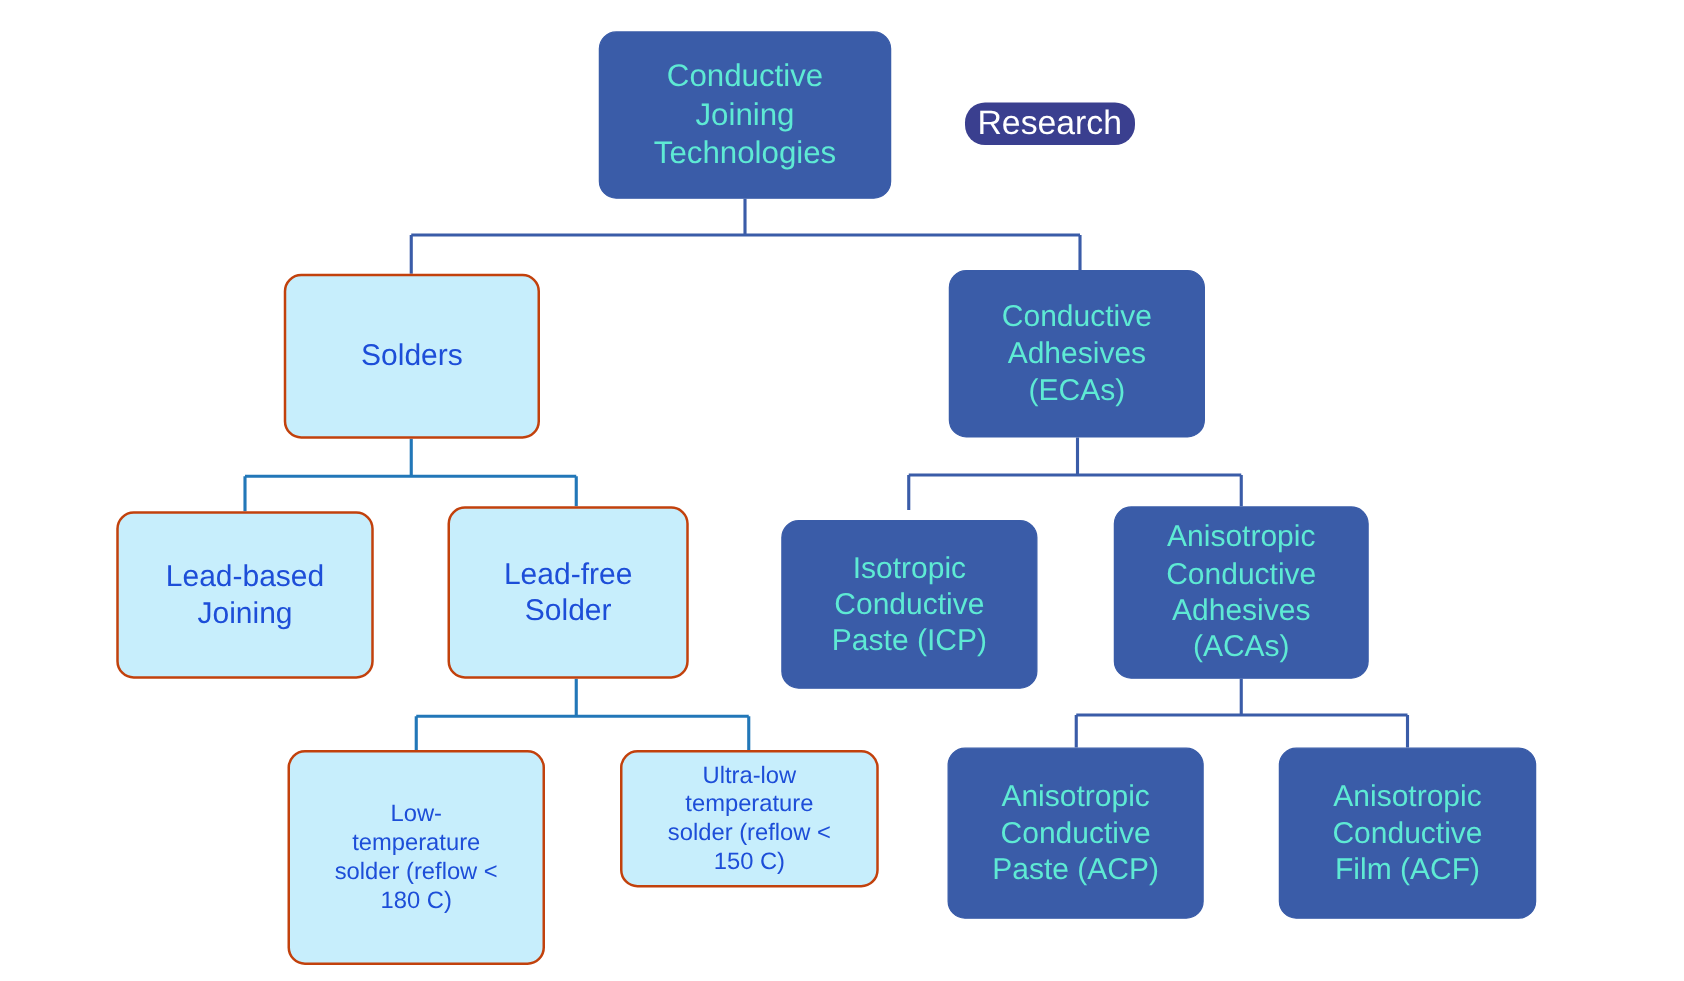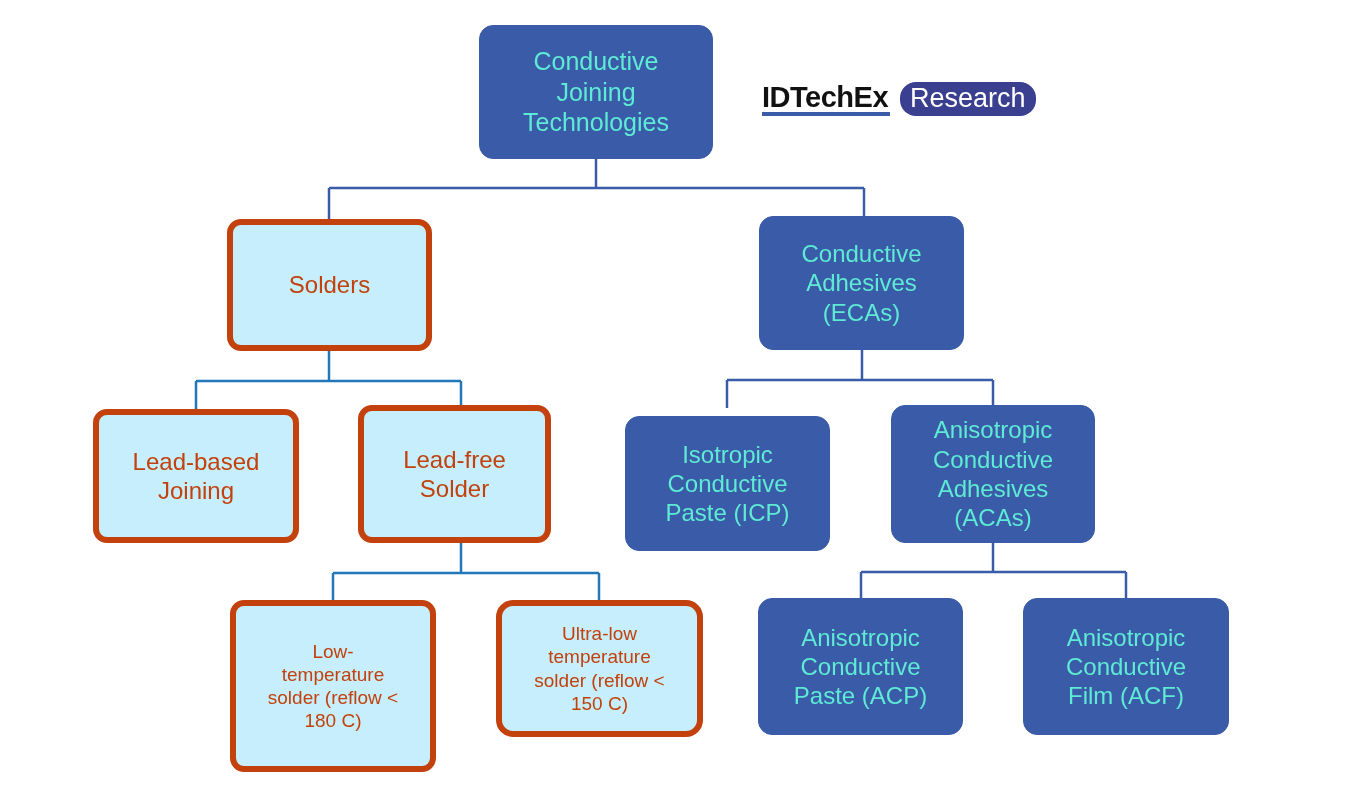--- a/index.html
+++ b/index.html
@@ -43,22 +43,22 @@
     white-space: pre-line;
     padding: 4px 8px;
   }
   .node.dark {
     background: #3A5CA8;
     border: 1px solid #3A5CA8;
     color: #5eead4;
   }
   .node.light {
     background: #C7EEFC;
-    border: 6px solid #c2410c;
-    color: #c2410c;
+    border: 2px solid #c2410c;
+    color: #1d4ed8;
   }
   .fs-big   { font-size: 25px; }
   .fs-mid   { font-size: 24px; }
   .fs-small { font-size: 19px; }
 
   
   #logo {
     position: absolute;
     left: 762px;
     top: 82px;
@@ -136,21 +136,20 @@
         <path d="M1126,572 L1126,598"></path>
       </g>
     </g>
   </svg>
 
   <div class="node dark fs-big" style="left:479px; top:25px; width:234px; height:134px;">Conductive
 Joining
 Technologies</div>
 
   <div id="logo">
-    <div id="logo-word">IDTechEx</div>
     <div id="logo-badge">Research</div>
   </div>
 
   <div class="node light fs-mid" style="left:227px; top:219px; width:205px; height:132px;">Solders</div>
 
   <div class="node dark fs-mid" style="left:759px; top:216px; width:205px; height:134px;">Conductive
 Adhesives
 (ECAs)</div>
 
   <div class="node light fs-mid" style="left:93px; top:409px; width:206px; height:134px;">Lead-based
@@ -166,21 +165,21 @@
   <div class="node dark fs-mid" style="left:891px; top:405px; width:204px; height:138px;">Anisotropic
 Conductive
 Adhesives
 (ACAs)</div>
 
   <div class="node light fs-small" style="left:230px; top:600px; width:206px; height:172px;">Low-
 temperature
 solder (reflow &lt;
 180 C)</div>
 
-  <div class="node light fs-small" style="left:496px; top:600px; width:207px; height:137px;border-radius:17px;">Ultra-low
+  <div class="node light fs-small" style="left:496px; top:600px; width:207px; height:110px;">Ultra-low
 temperature
 solder (reflow &lt;
 150 C)</div>
 
   <div class="node dark fs-mid" style="left:758px; top:598px; width:205px; height:137px;">Anisotropic
 Conductive
 Paste (ACP)</div>
 
   <div class="node dark fs-mid" style="left:1023px; top:598px; width:206px; height:137px;">Anisotropic
 Conductive

